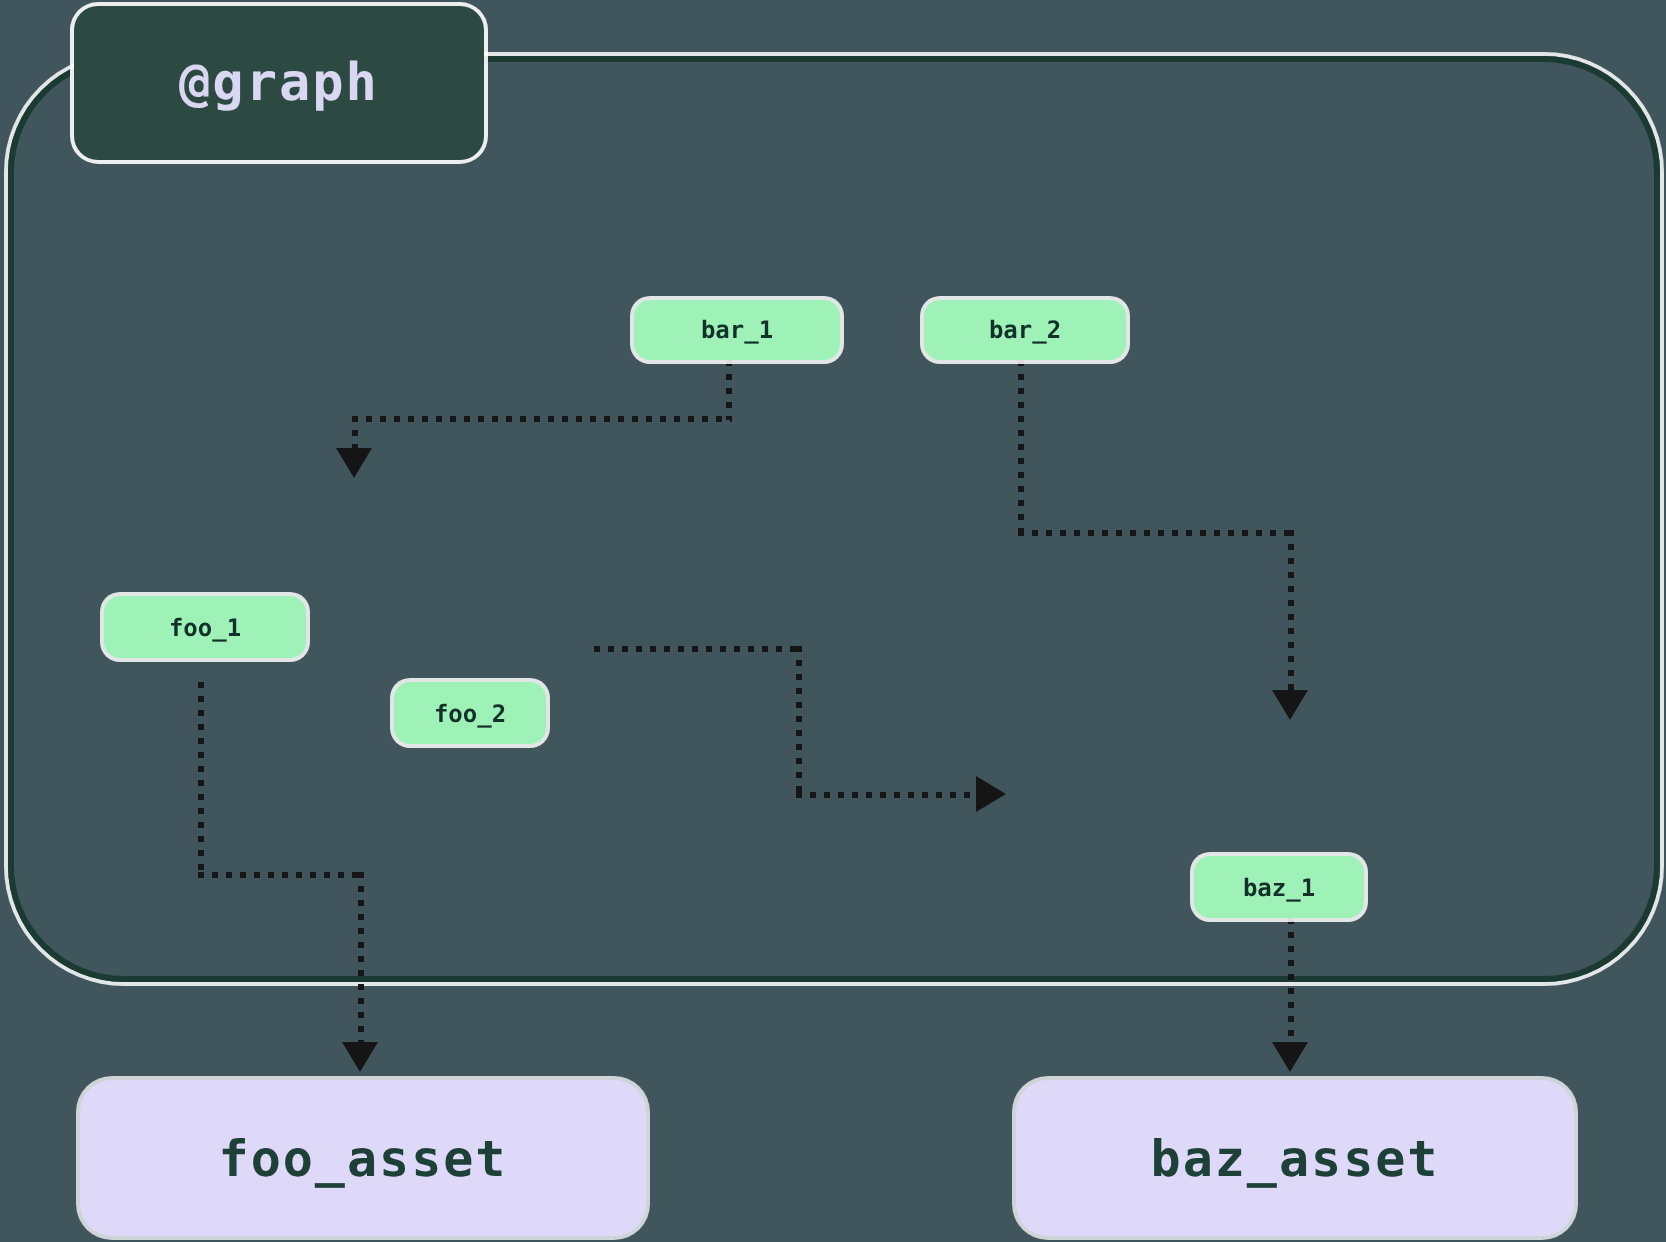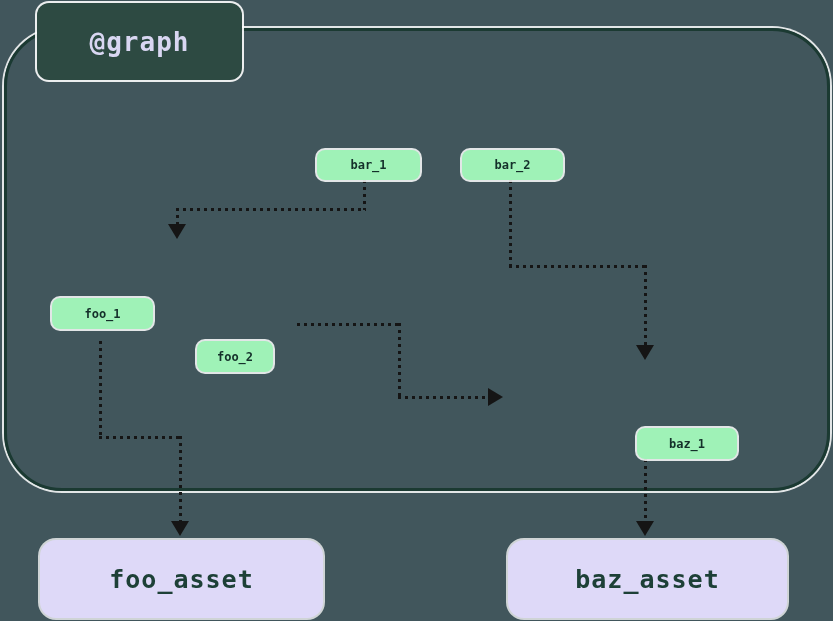--- a/index.html
+++ b/index.html
@@ -65,21 +65,21 @@
     box-shadow: 0 0 0 2px rgba(255,255,255,0.85);
     display: flex; align-items: center; justify-content: center;
     z-index: 4;
     color: var(--tag_text, #14302a);
     font-size: 12px; font-weight: bold;
   }
   .tag-bar1 { left: 317px; top: 150px; width: 103px; height: 30px; }
   .tag-bar2 { left: 462px; top: 150px; width: 101px; height: 30px; }
   .tag-foo1 { left: 52px;  top: 298px; width: 101px; height: 31px; }
   .tag-foo2 { left: 197px; top: 308px; width: 76px; height: 31px; margin-top: 33px; }
-  .tag-baz1 { left: 597px; top: 428px; width: 100px; height: 31px; margin-left: 40px; }
+  .tag-baz1 { left: 597px; top: 428px; width: 85px; height: 31px; }
 
   
   .asset-node {
     position: absolute;
     background: var(--asset_bg, #ded9f8);
     border-radius: 16px;
     box-shadow: 0 0 0 2px rgba(255,255,255,0.75);
     display: flex; align-items: center; justify-content: center;
     z-index: 3;
   }

